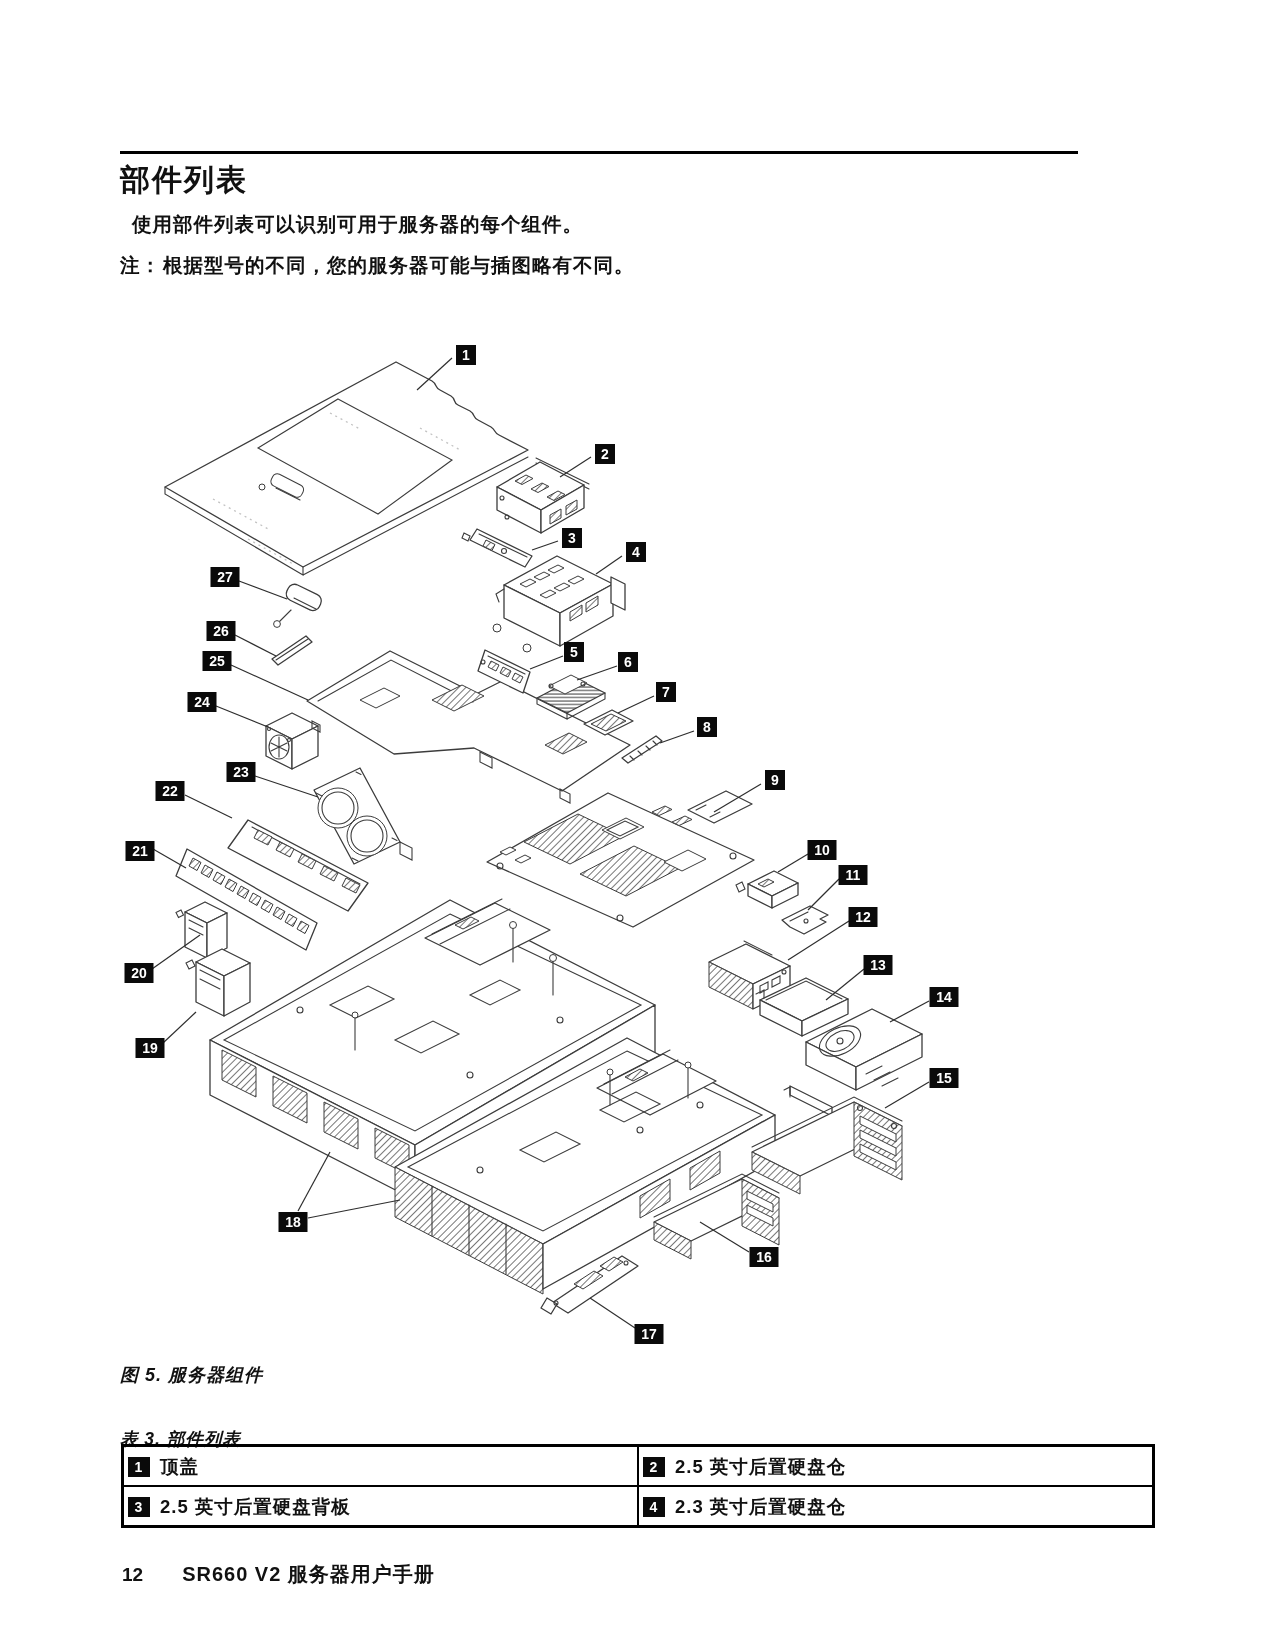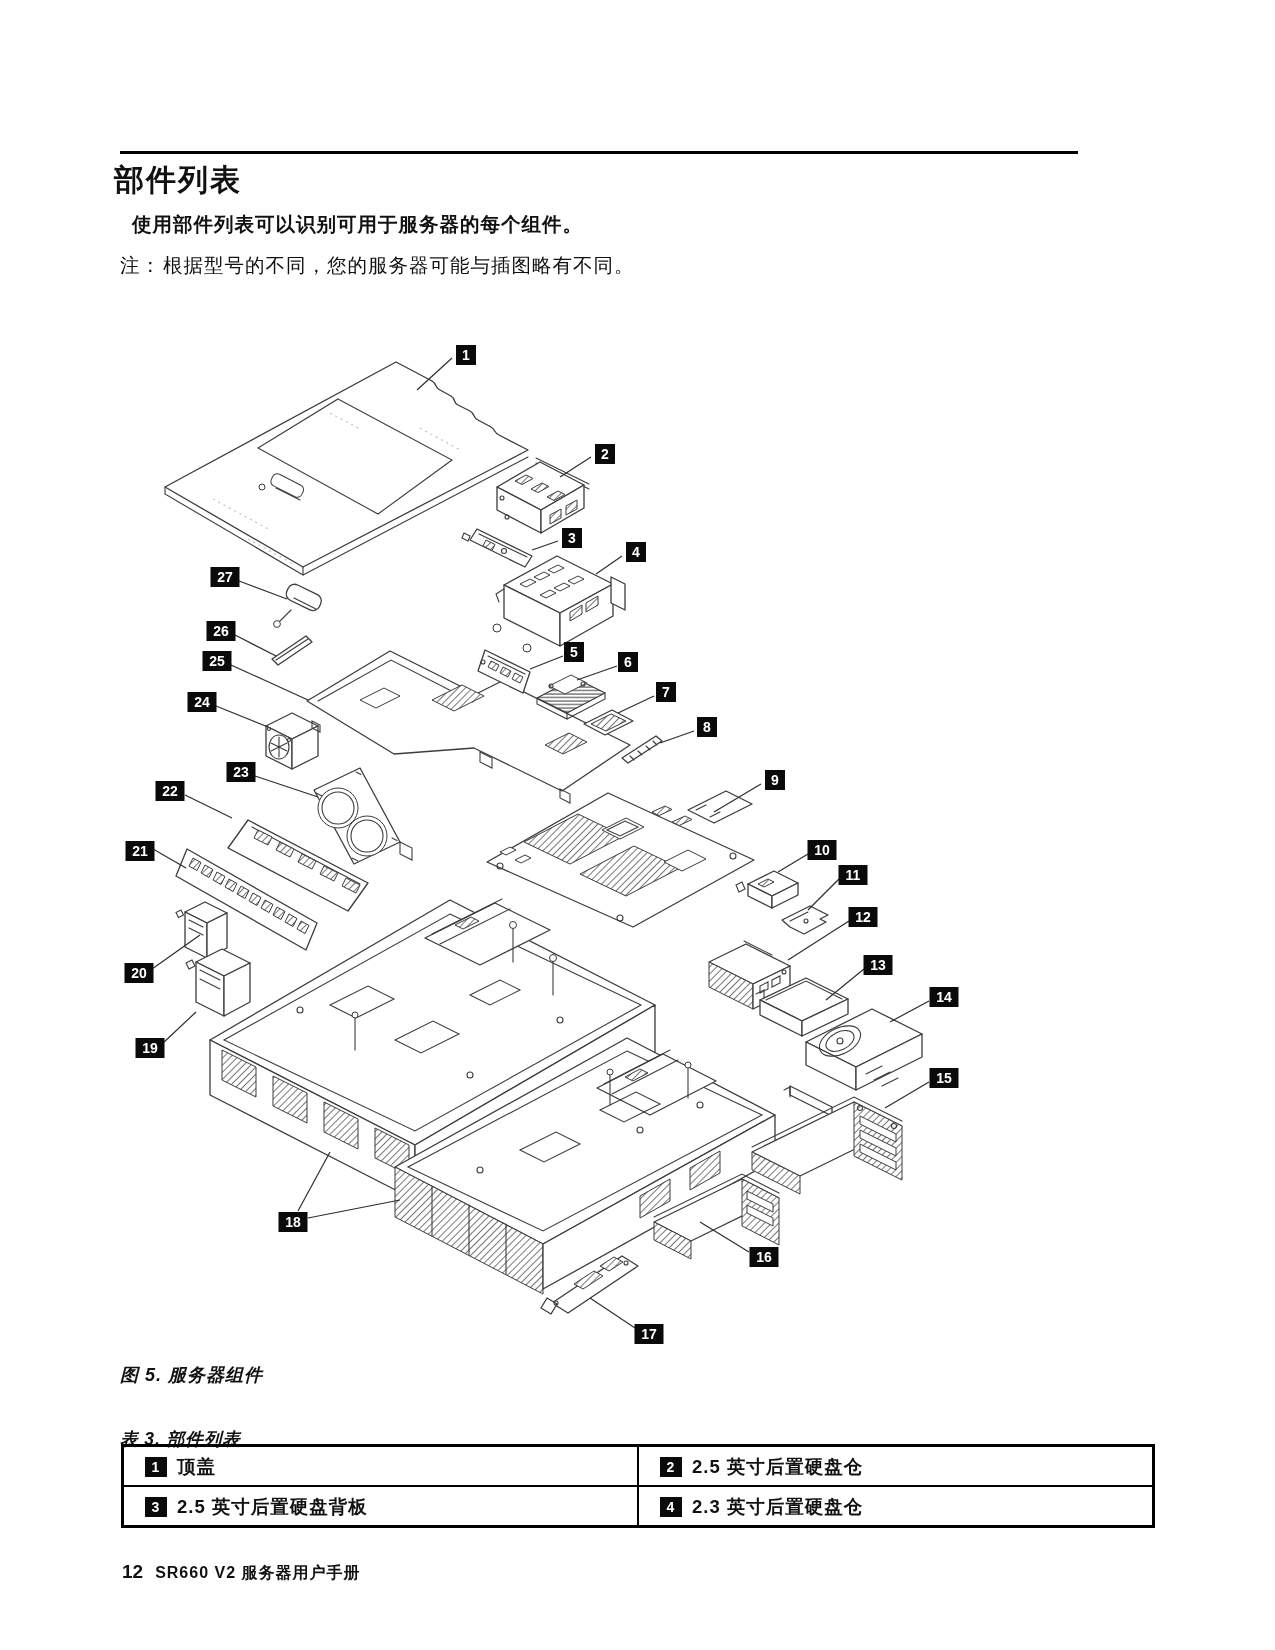--- a/index.html
+++ b/index.html
@@ -1,42 +1,42 @@
 <!DOCTYPE html>
 <html><head>
 <meta charset="utf-8">
 <style>
   html,body{margin:0;padding:0;background:#fff;}
   #page{position:relative;width:1275px;height:1650px;background:#fff;overflow:hidden;
         font-family:"Liberation Sans",sans-serif;color:#111;}
   .toprule{position:absolute;left:120px;top:151px;width:958px;height:3px;background:#000;}
-  h1{position:absolute;left:114px;top:160px;margin:0;font-size:30px;font-weight:700;letter-spacing:2px;font-family:Liberation Mono, monospace;}
+  h1{position:absolute;left:120px;top:160px;margin:0;font-size:30px;font-weight:700;letter-spacing:2px;font-family:Liberation Mono, monospace;}
   .intro{position:absolute;left:120px;top:199px;margin:12px;font-size:19.5px;font-weight:700;letter-spacing:1px;}
-  .note{position:absolute;left:120px;top:252px;margin:0;font-size:19.5px;font-weight:400;letter-spacing:1px;text-align:center;}
+  .note{position:absolute;left:120px;top:252px;margin:0;font-size:19.5px;font-weight:700;letter-spacing:1px;text-align:center;}
   .note-label{margin-right:2px;}
   #diagram{position:absolute;left:0;top:0;width:1275px;height:1650px;}
   .p{fill:#fff;stroke:#3c3c3c;stroke-width:1.3;stroke-linejoin:round;stroke-linecap:round;}
   .h{fill:url(#ht);stroke:#3c3c3c;stroke-width:1;stroke-linejoin:round;}
   .f{fill:url(#fins);stroke:#3c3c3c;stroke-width:1.3;stroke-linejoin:round;}
   .s{fill:none;stroke:#3c3c3c;stroke-width:1.1;stroke-linecap:round;}
   .w{fill:#fff;stroke:#3c3c3c;stroke-width:1;}
   .dash{stroke:#c2c2c2;stroke-width:1.3;fill:none;stroke-dasharray:2 4;}
   .leader{stroke:#2e2e2e;stroke-width:1.2;}
   .cbox{fill:#0a0a0a;}
   .ctext{fill:#fff;font:700 14px "Liberation Sans",sans-serif;text-anchor:middle;}
   .figcap{position:absolute;left:120px;top:1363px;font-size:18px;font-weight:700;font-style:italic;letter-spacing:1px;}
   .tblcap{position:absolute;left:120px;top:1427px;font-size:17.5px;font-weight:700;font-style:italic;letter-spacing:1px;}
   table{position:absolute;left:121px;top:1444px;width:1034px;border-collapse:collapse;table-layout:fixed;}
-  td{border:2.5px solid #000;height:38px;padding:0 0 0 21px;font-size:18.5px;font-weight:700;letter-spacing:1px;vertical-align:middle;}
+  td{border:2.5px solid #000;height:38px;padding:0 0 0 4px;font-size:18.5px;font-weight:700;letter-spacing:1px;vertical-align:middle;}
   table{border:3px solid #000;}
   .badge{display:inline-block;width:22px;height:20px;background:#0a0a0a;color:#fff;
          font-size:14px;line-height:20px;font-weight:700;text-align:center;margin-right:10px;vertical-align:1px;}
   .footer{position:absolute;left:122px;top:1561px;}
   .pagenum{font-size:19px;font-weight:700;}
-  .doctitle{font-size:16px;font-weight:700;margin-left:12px;letter-spacing:1px;}
+  .doctitle{font-size:20px;font-weight:700;margin-left:39px;letter-spacing:1px;}
 </style>
 </head>
 <body>
 
 <div id="page">
 
   <div class="toprule"></div>
   <h1>部件列表</h1>
   <p class="intro">使用部件列表可以识别可用于服务器的每个组件。</p>
   <p class="note"><span class="note-label">注：</span><span>根据型号的不同，您的服务器可能与插图略有不同。</span></p>

